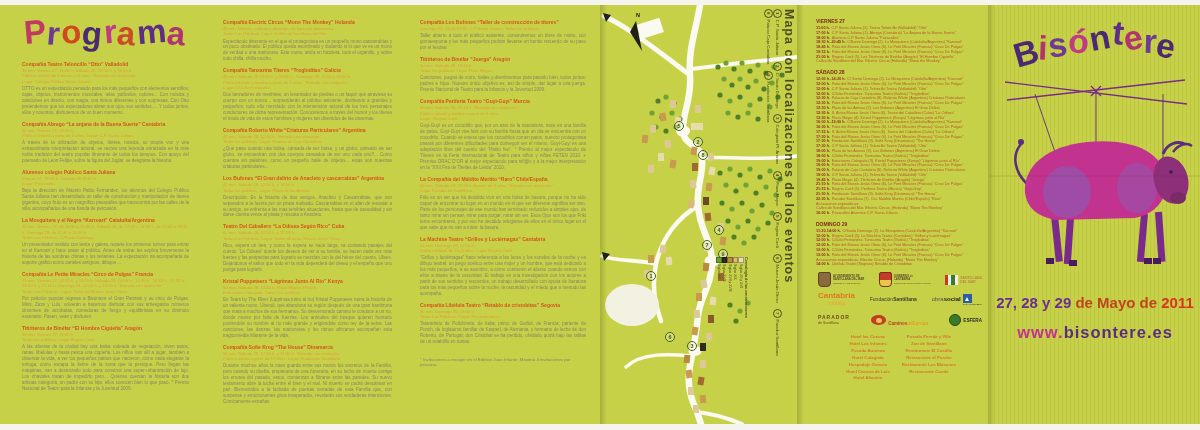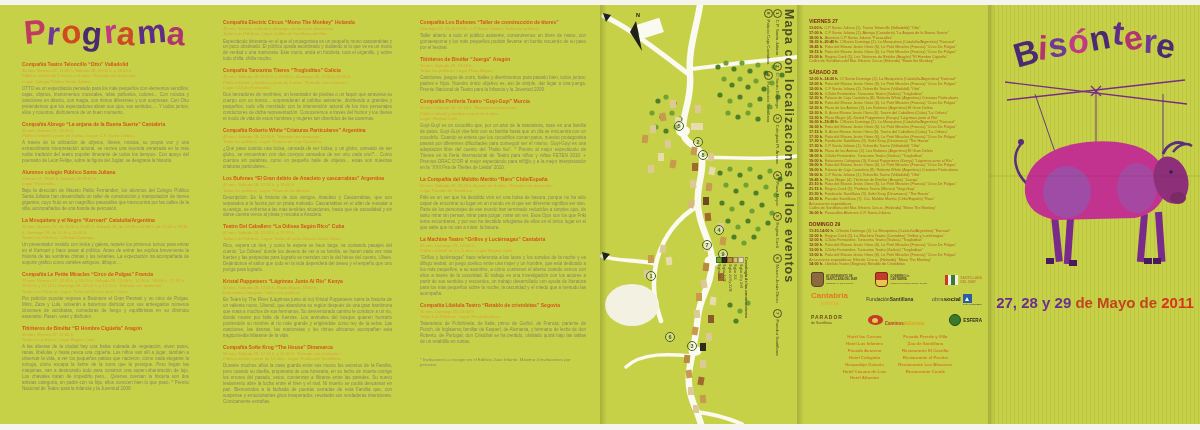--- a/index.html
+++ b/index.html
@@ -4,21 +4,21 @@
 <style>
   html,body{margin:0;padding:0;}
   body{width:1200px;height:430px;position:relative;background:#f6f4ee;overflow:hidden;
        font-family:"Liberation Sans", sans-serif;}
   .sheet{position:absolute;left:0;right:0;top:5px;bottom:6px;background:#c7d148;overflow:hidden;}
   .panel{position:absolute;top:0;bottom:0;overflow:hidden;}
   .p1{left:0;width:207px;padding:6px 18px 0 22px;box-sizing:border-box;}
   .p2{left:207px;width:199px;padding:14px 14px 0 16px;box-sizing:border-box;}
   .p3{left:406px;width:194px;padding:14px 14px 0 14px;box-sizing:border-box;}
   .pmap{left:600px;width:197px;}
-  .psch{left:797px;width:193px;padding:8px 4px 0 12px;box-sizing:border-box;}
+  .psch{left:797px;width:193px;padding:8px 4px 0 19px;box-sizing:border-box;}
   .pcov{left:990px;width:210px;text-align:center;
         background:repeating-linear-gradient(90deg,rgba(90,100,20,0.10) 0 1px,rgba(0,0,0,0) 1px 4px);}
   .fold{position:absolute;top:0;bottom:0;width:7px;pointer-events:none;
         background:linear-gradient(90deg,rgba(55,60,8,0.22),rgba(55,60,8,0));}
   .edge{position:absolute;left:0;right:0;background:#f6f4ee;}
   
   .prog-title{font-size:33px;font-weight:800;text-align:center;margin:2px 0 10px;letter-spacing:1px;}
   .prog-title span{display:inline-block;}
   .prog-title span:nth-child(2n){transform:translateY(2px) rotate(5deg);}
   .prog-title span:nth-child(2n+1){transform:rotate(-5deg);}
@@ -673,18 +673,21 @@
 
       <ellipse cx="176" cy="114" rx="17" ry="24" fill="#8e2f7a" transform="rotate(-15 176 114)"></ellipse>
       <ellipse cx="183" cy="132" rx="8" ry="6" fill="#7a2a66"></ellipse>
       <path d="M168,88 C172,78 182,74 190,78" stroke="#5b2d80" stroke-width="3" fill="none"></path>
       <path d="M178,86 C184,78 192,76 197,80" stroke="#5b2d80" stroke-width="2.4" fill="none"></path>
       <circle cx="176" cy="106" r="1.8" fill="#3a1c4e"></circle>
     </svg>
     <div class="cov-dates">
       <span class="d-pu">27, 28 y 29</span><span class="d-or"> de Mayo de </span><span class="d-rd">2011</span>
     </div>
+    <div class="cov-url">
+      <span class="u-mg">www.</span><span class="u-pu">bisontere.es</span>
+    </div>
   </div>
 
   <div class="fold" style="left:600px;"></div>
   <div class="fold" style="left:797px;"></div>
   <div class="fold" style="left:988px;"></div>
 </div>
 
 </body></html>

